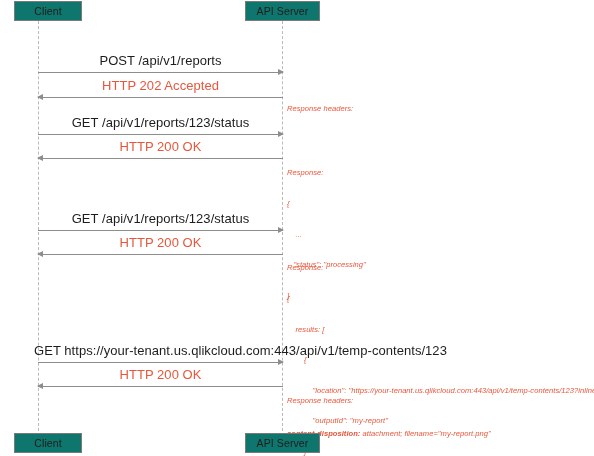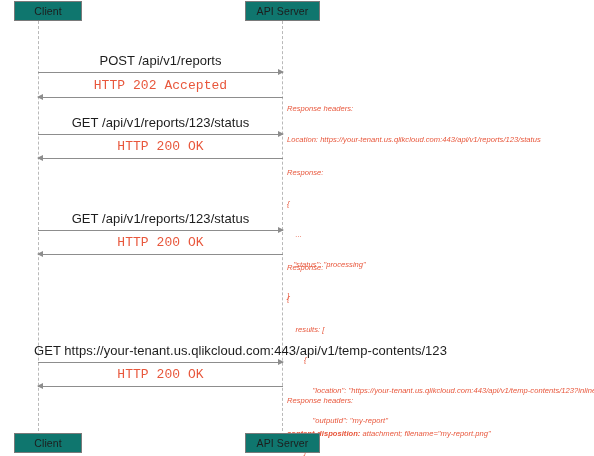--- a/index.html
+++ b/index.html
@@ -78,21 +78,20 @@
     position: absolute;
     bottom: 4px;
     width: 100%;
     text-align: center;
     font-size: 13px;
     white-space: nowrap;
     letter-spacing: 0.05px;
   }
   .message.resp .m-label {
     color: #e8573c;
-    font-family: Liberation Mono, monospace;
   }
   .message.req .m-label {
     color: #1d1d1d;
   }
 
   
   .note {
     position: absolute;
     color: #e8573c;
     font-size: 7.6px;
@@ -170,21 +169,20 @@
   </div>
 
   <div class="message resp dir-left" style="left:38px; top:386px; width:245px;">
     <div class="m-line"></div>
     <div class="m-head"></div>
     <div class="m-label">HTTP 200 OK</div>
   </div>
 
   <div class="note" style="left:287px; top:84px;">
     <div class="note-line">Response headers:</div>
-    <div class="note-line">Location: https://your-tenant.us.qlikcloud.com:443/api/v1/reports/123/status</div>
   </div>
 
   <div class="note" style="left:287px; top:148px;">
     <div class="note-line">Response:</div>
     <div class="note-line">{</div>
     <div class="note-line">    ...</div>
     <div class="note-line">   "status": "processing"</div>
     <div class="note-line">}</div>
   </div>
 

